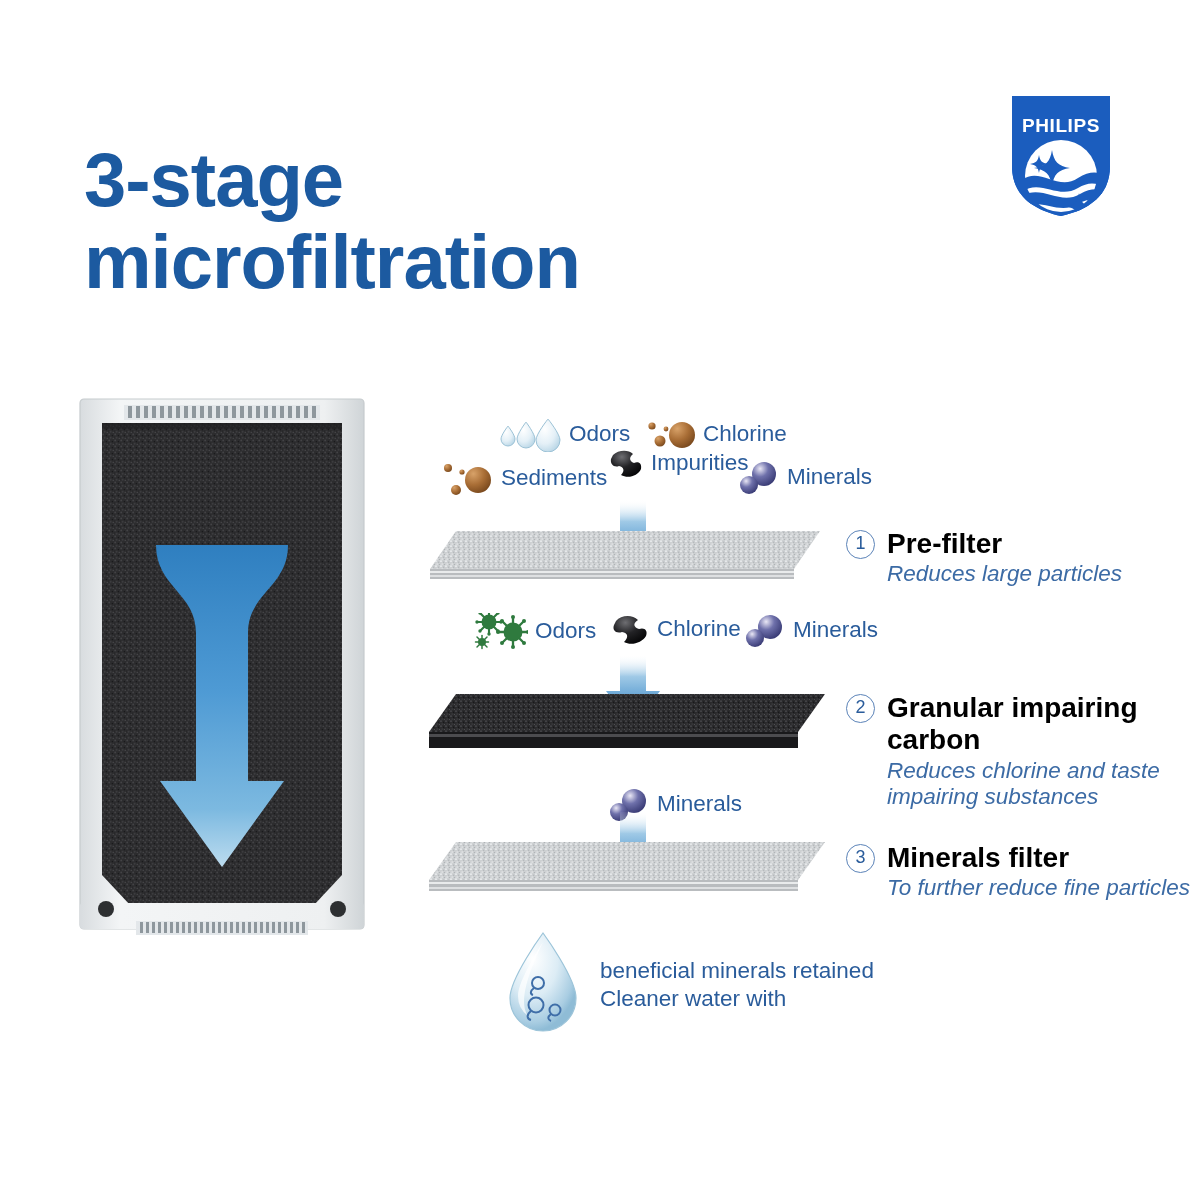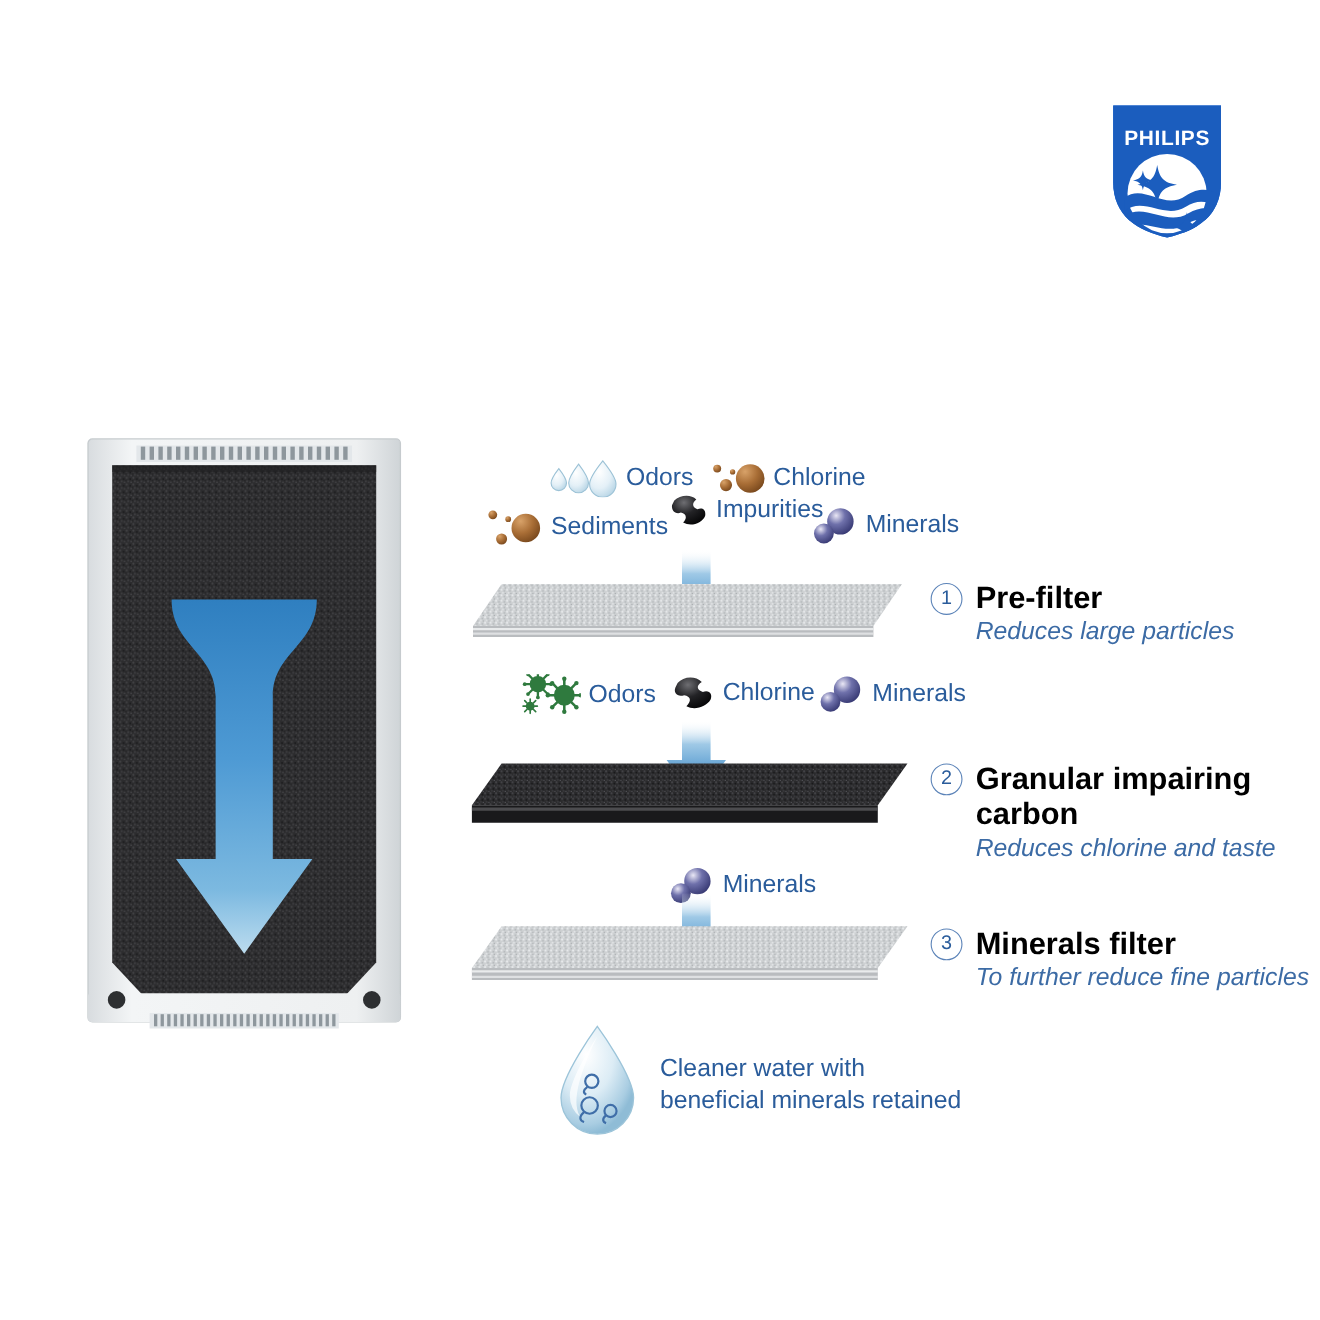--- a/index.html
+++ b/index.html
@@ -52,20 +52,24 @@
   
   #outcome{position:absolute;left:500px;top:930px;display:flex;align-items:center;gap:14px;}
   #outcome .otext{font-size:22.5px;line-height:1.26;color:#2a5c9b;}
   #outcome .otext span{display:block;}
 </style>
 </head>
 <body>
 
 <div class="stage">
 
+  <h1 id="page-title">
+    <span class="l1">3-stage</span>
+    <span class="l2">microfiltration</span>
+  </h1>
 
   <div id="brand-logo">
     <svg width="106" height="128" viewBox="0 0 106 128">
       <defs>
         <clipPath id="shieldClip">
           <path d="M4 4 H102 V74 C102 104 80 118 53 124 C26 118 4 104 4 74 Z"></path>
         </clipPath>
       </defs>
       <path d="M4 4 H102 V74 C102 104 80 118 53 124 C26 118 4 104 4 74 Z" fill="#0b5ed7"></path>
       <path d="M4 4 H102 V74 C102 104 80 118 53 124 C26 118 4 104 4 74 Z" fill="#1b5dbe"></path>
@@ -401,20 +405,21 @@
     <path d="M36 4 L405 4 L378 42 L9 42 Z" fill="url(#darkSlab)"></path>
     <path d="M9 42 L378 42 L378 58 L9 58 Z" fill="#19191b"></path>
     <path d="M9 44 L378 44 L378 47 L9 47 Z" fill="#5d5d62" opacity="0.75"></path>
   </svg>
 
   <div class="stage-desc" style="left:846px;top:692px;">
     <div class="stage-num">2</div>
     <div class="stage-txt">
       <span class="stage-title">Granular impairing carbon</span>
       <span class="stage-sub">Reduces chlorine and taste</span>
+      <span class="stage-sub">impairing substances</span>
     </div>
   </div>
 
   <div class="ptag" style="left:576px;top:787px;">
     <span class="ico">
       <svg width="42" height="36" viewBox="0 0 42 36">
         <circle cx="26" cy="14" r="12" fill="url(#mineralG)"></circle>
         <circle cx="11" cy="25" r="9" fill="url(#mineralG)"></circle>
       </svg>
     </span>
@@ -449,18 +454,18 @@
           <circle cx="38" cy="53" r="6"></circle>
           <path d="M34 58 C30 61, 30 64, 33 65"></path>
           <circle cx="36" cy="75" r="7.5"></circle>
           <path d="M31 81 C26 85, 27 89, 31 90"></path>
           <circle cx="55" cy="80" r="5.5"></circle>
           <path d="M51 84 C47 87, 48 90, 51 91"></path>
         </g>
       </svg>
     </span>
     <span class="otext">
+      <span>beneficial minerals retained</span>
       <span>Cleaner water with</span>
-      <span>beneficial minerals retained</span>
     </span>
   </div>
 
 </div>
 
 </body></html>

